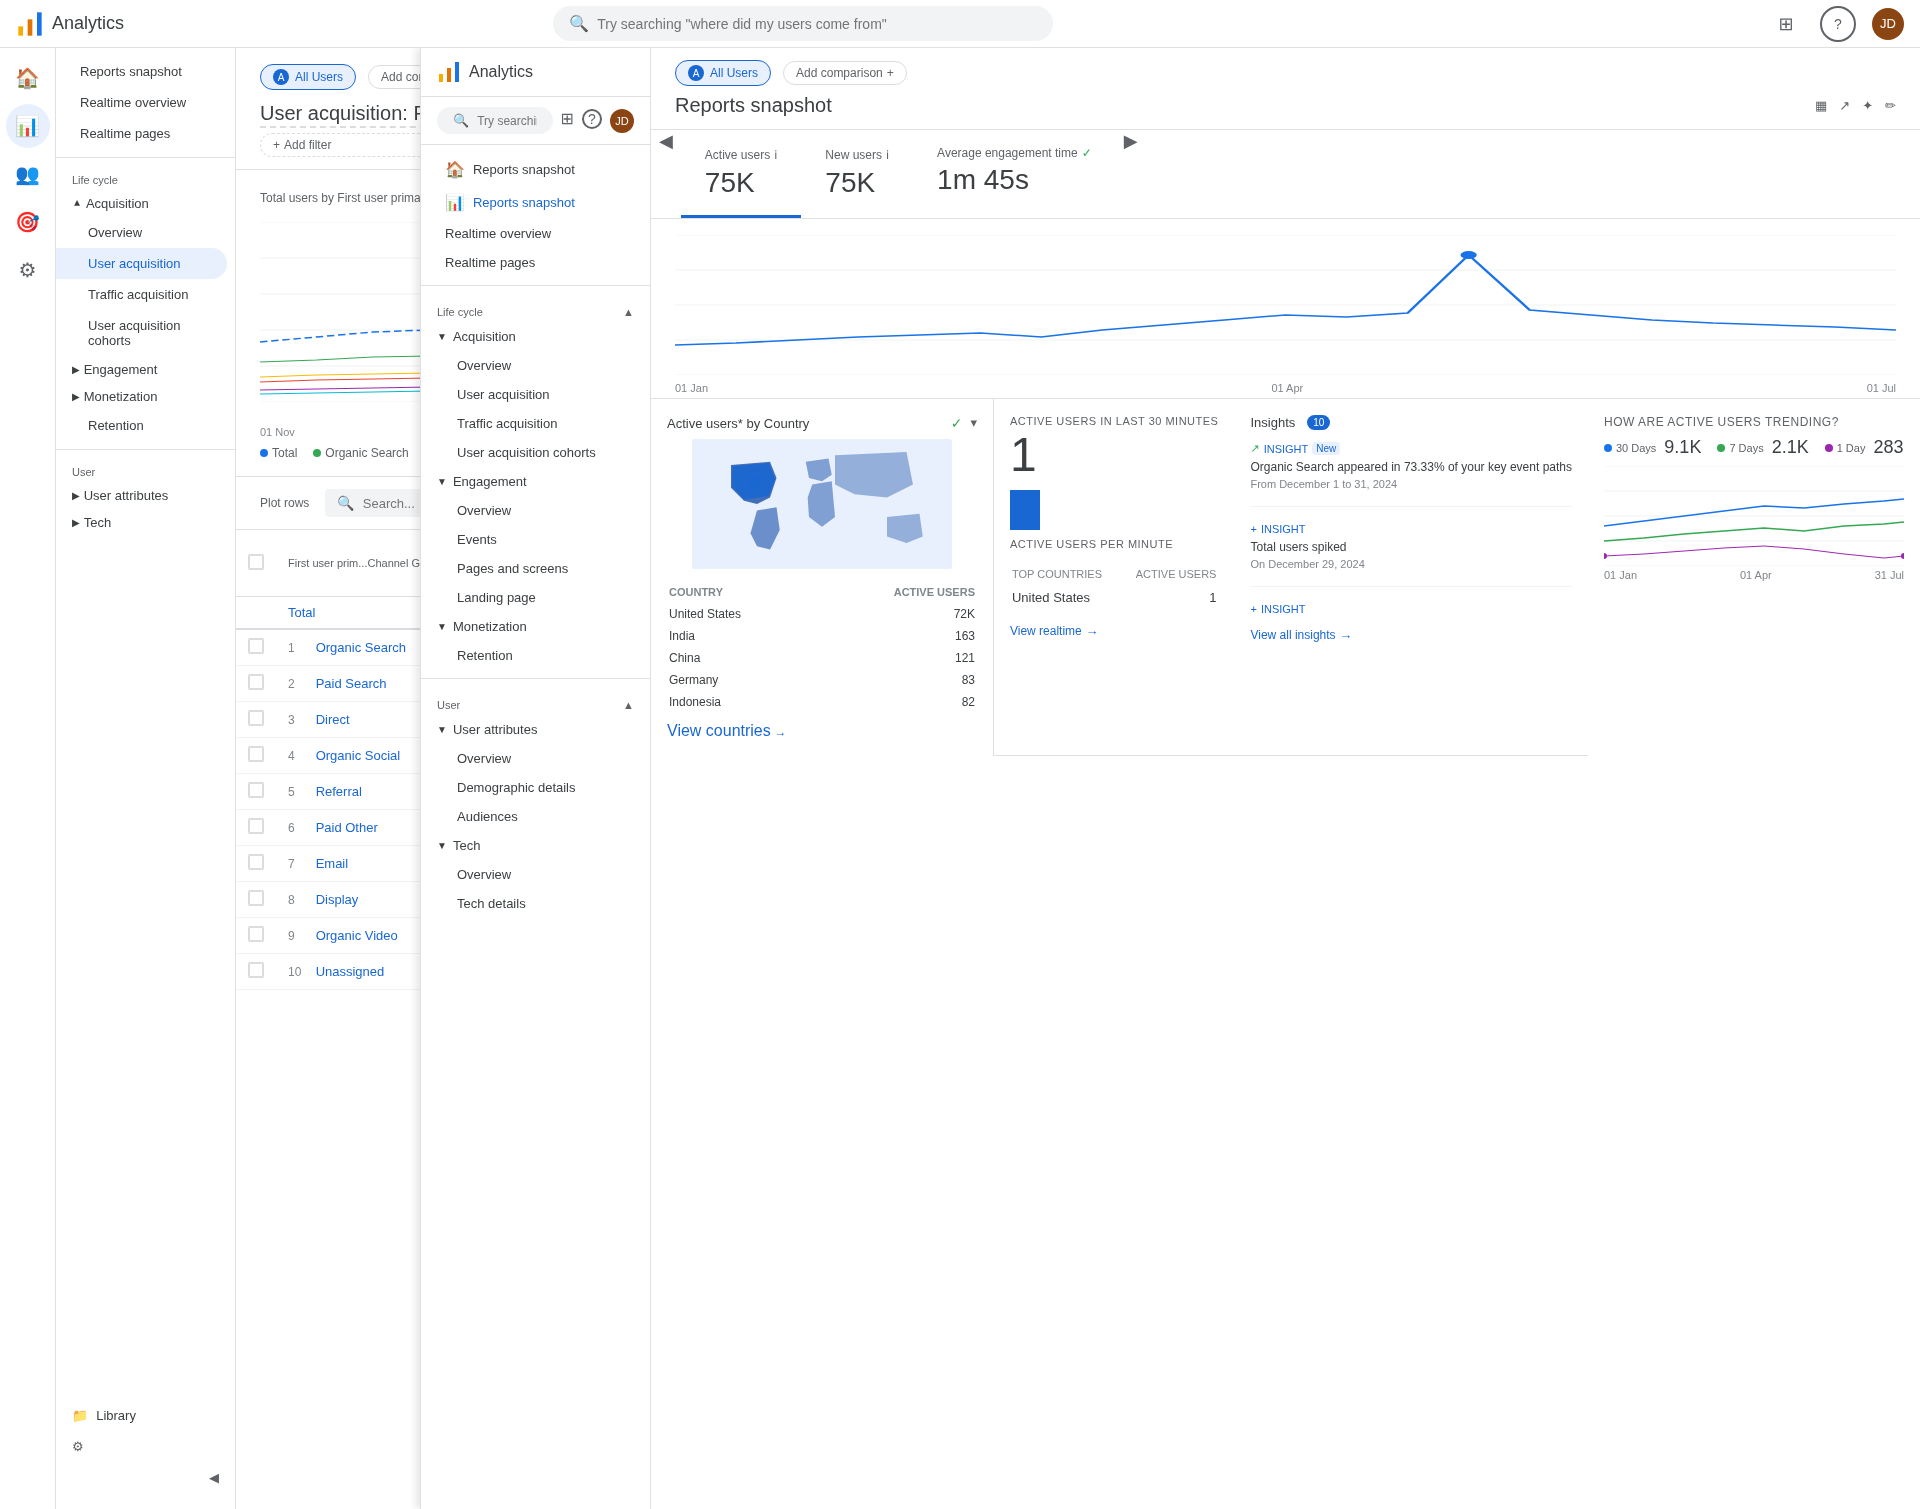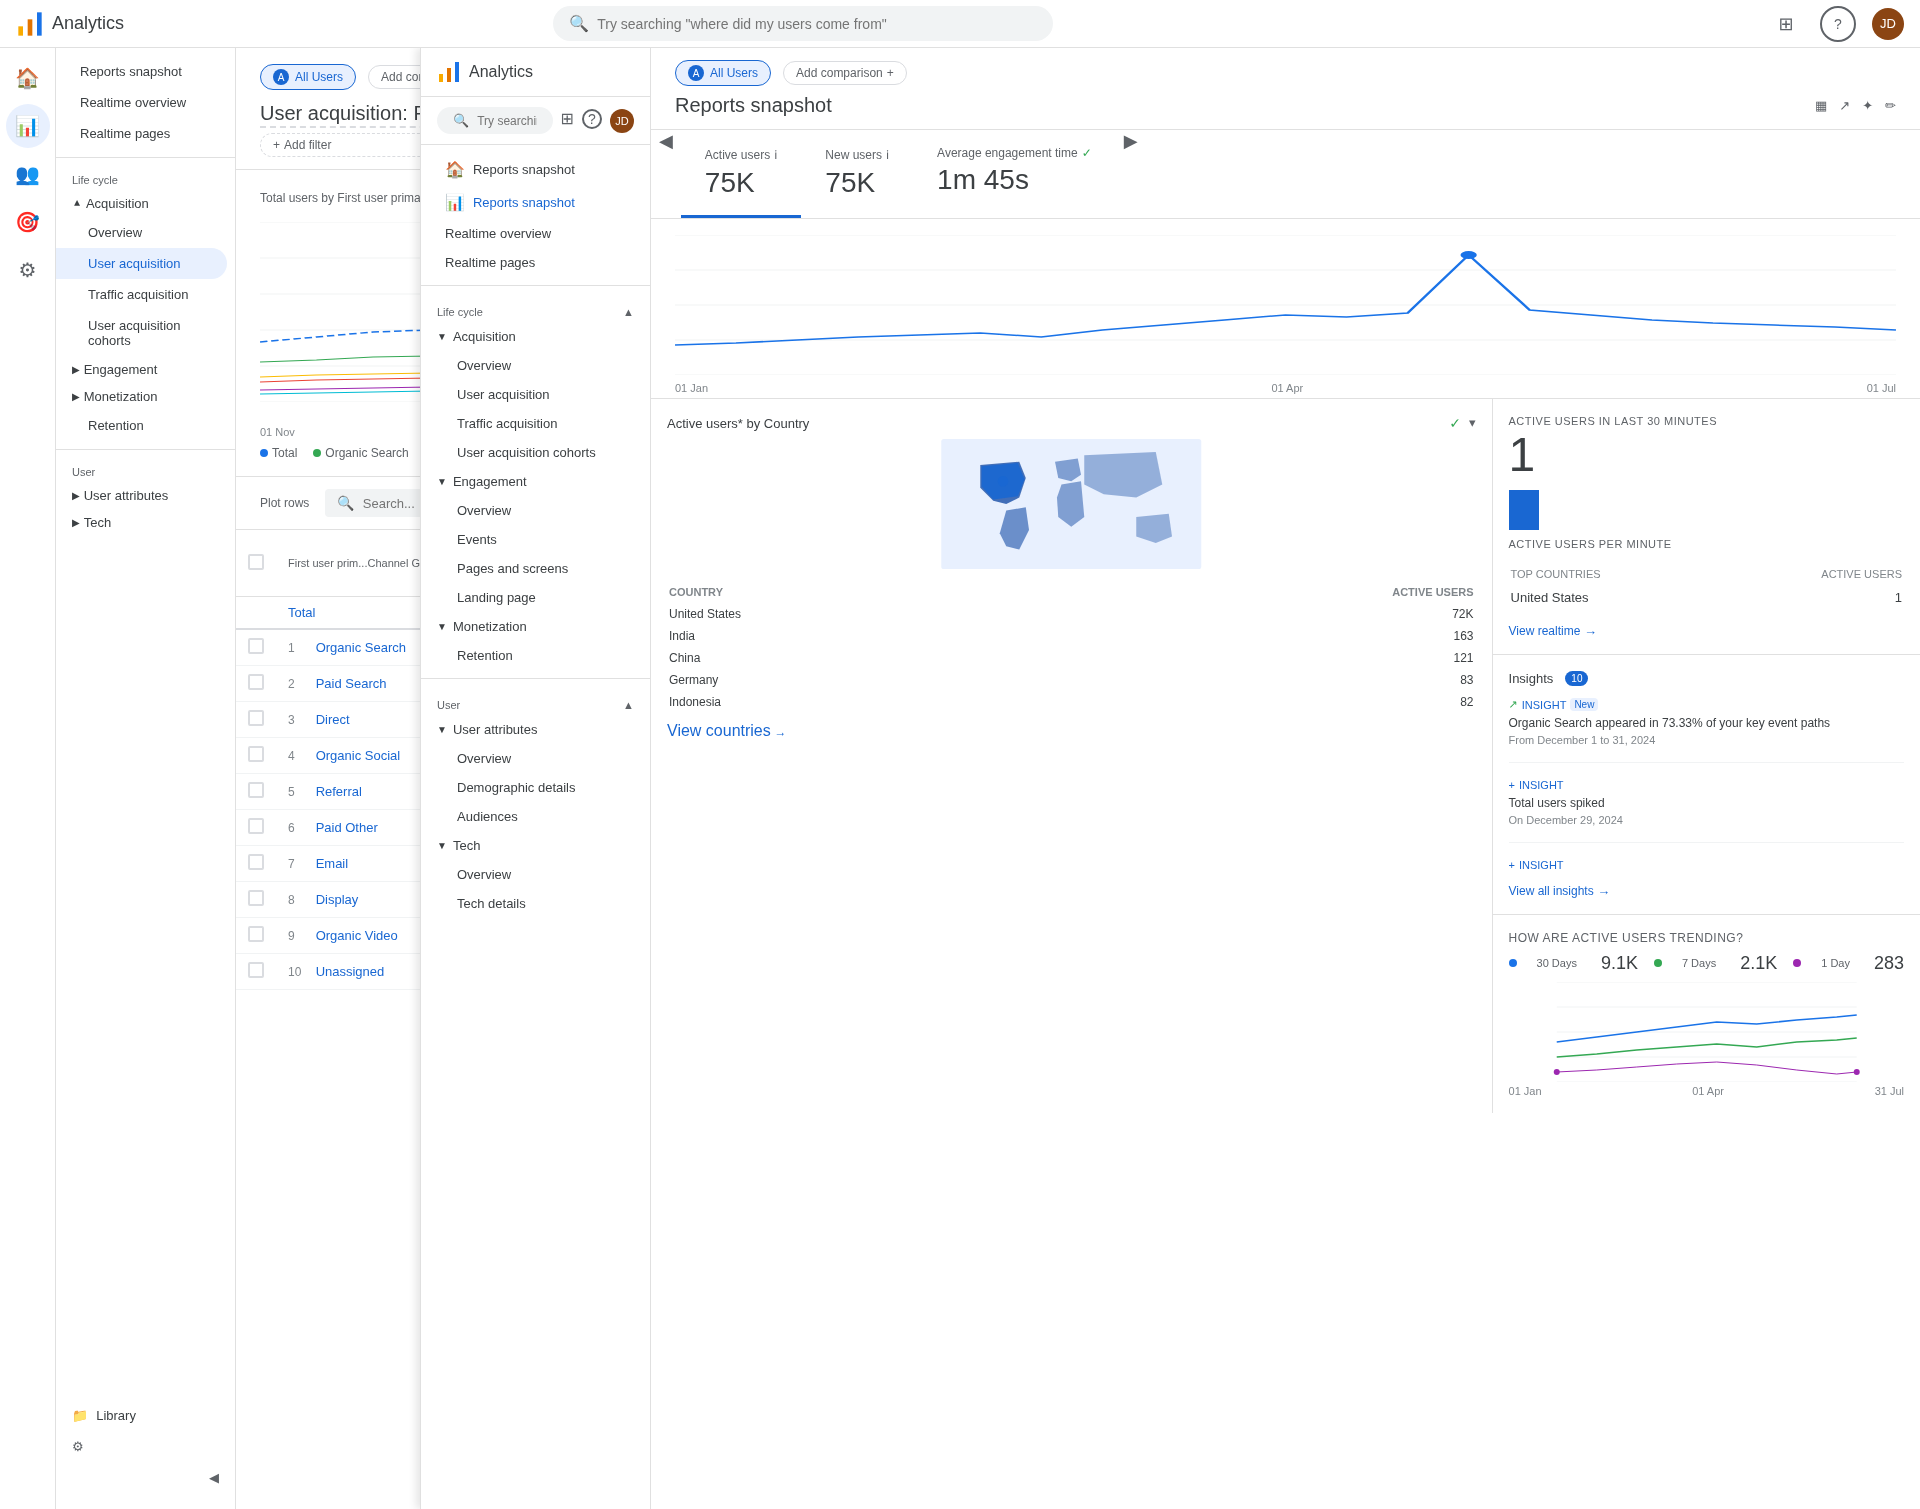--- a/index.html
+++ b/index.html
@@ -173,21 +173,21 @@
     .insight-date { font-size: 11px; color: #80868b; margin-top: 2px; }
 
     
     .world-map-svg { width: 100%; height: 140px; }
     .country-table { width: 100%; margin-top: 8px; }
     .country-table th { font-size: 11px; color: #80868b; font-weight: 700; text-align: left; padding: 4px 0; }
     .country-table td { font-size: 12px; padding: 3px 0; }
     .country-table td:last-child { text-align: right; }
     .trending-title { font-size: 12px; font-weight: 500; color: #5f6368; text-transform: uppercase; letter-spacing: 0.5px; margin-bottom: 8px; }
     .trending-legend { display: flex; gap: 16px; margin-bottom: 8px; }
-    .trending-legend-item { font-size: 11px; color: #5f6368; display: flex; align-items: center; gap: 20px; }
+    .trending-legend-item { font-size: 11px; color: #5f6368; display: flex; align-items: center; gap: 4px; }
     .trending-val { font-size: 18px; font-weight: 400; }
 
     
     .sp-section { padding: 8px 0; }
     .sp-item { padding: 7px 16px 7px 24px; cursor: pointer; font-size: 13px; color: #3c4043; display: flex; align-items: center; }
     .sp-item.active { color: #1967d2; font-weight: 500; }
     .sp-item.sub { padding-left: 36px; }
     .sp-expand { padding: 7px 16px; cursor: pointer; font-size: 13px; color: #3c4043; display: flex; align-items: center; gap: 6px; font-weight: 500; }
     .sp-expand .arrow { font-size: 10px; }
     .sp-section-header { padding: 12px 16px 4px; font-size: 11px; color: #5f6368; font-weight: 500; display: flex; align-items: center; justify-content: space-between; }
@@ -834,21 +834,21 @@
                   </tr>
                 </tbody>
             </table>
           </div>
           <div style="margin-top:8px;">
             <span style="color:#1967d2;font-size:16px;cursor:pointer;">View countries</span>
             <span style="color:#1967d2;font-size:12px;"> →</span>
           </div>
         </div>
 
-        <div style="display:flex;flex-direction:column;">
+        <div style="display:flex;flex-direction:row;">
 
           <div style="padding:16px;border-bottom:1px solid #e0e0e0;min-width:220px;">
             <div class="active-label">ACTIVE USERS IN LAST 30 MINUTES</div>
             <div class="active-count">1</div>
             <div style="background:#1967d2;height:40px;width:30px;margin:8px 0;"></div>
             <div class="active-label">ACTIVE USERS PER MINUTE</div>
 
             <div style="margin-top:12px;">
               <table class="top-countries-table">
                 <thead>

